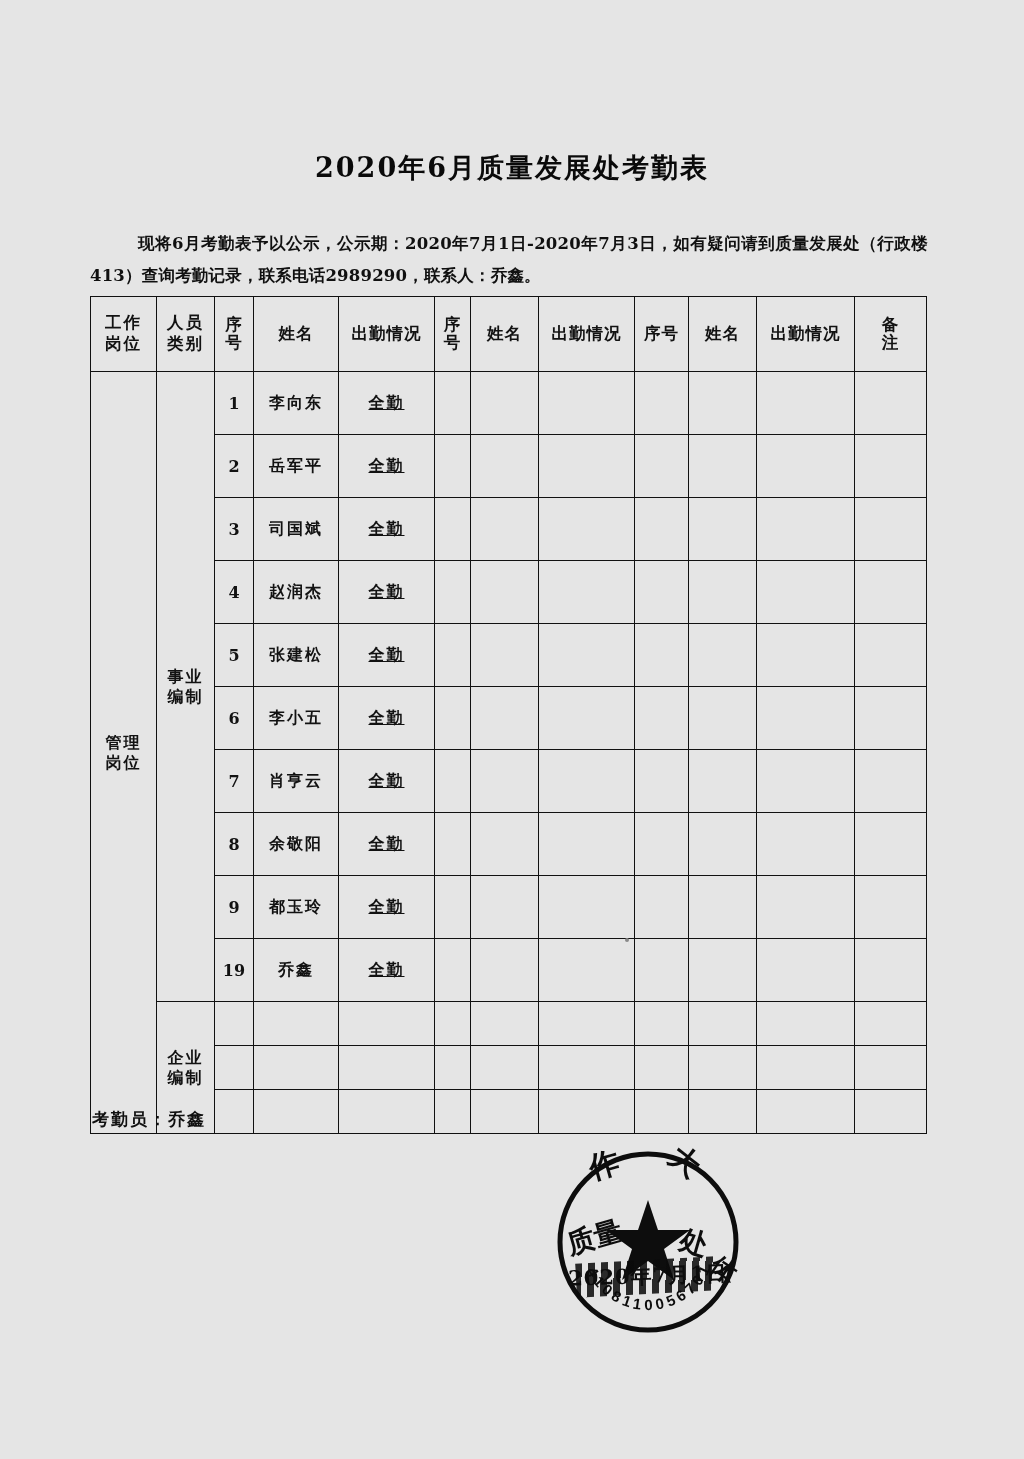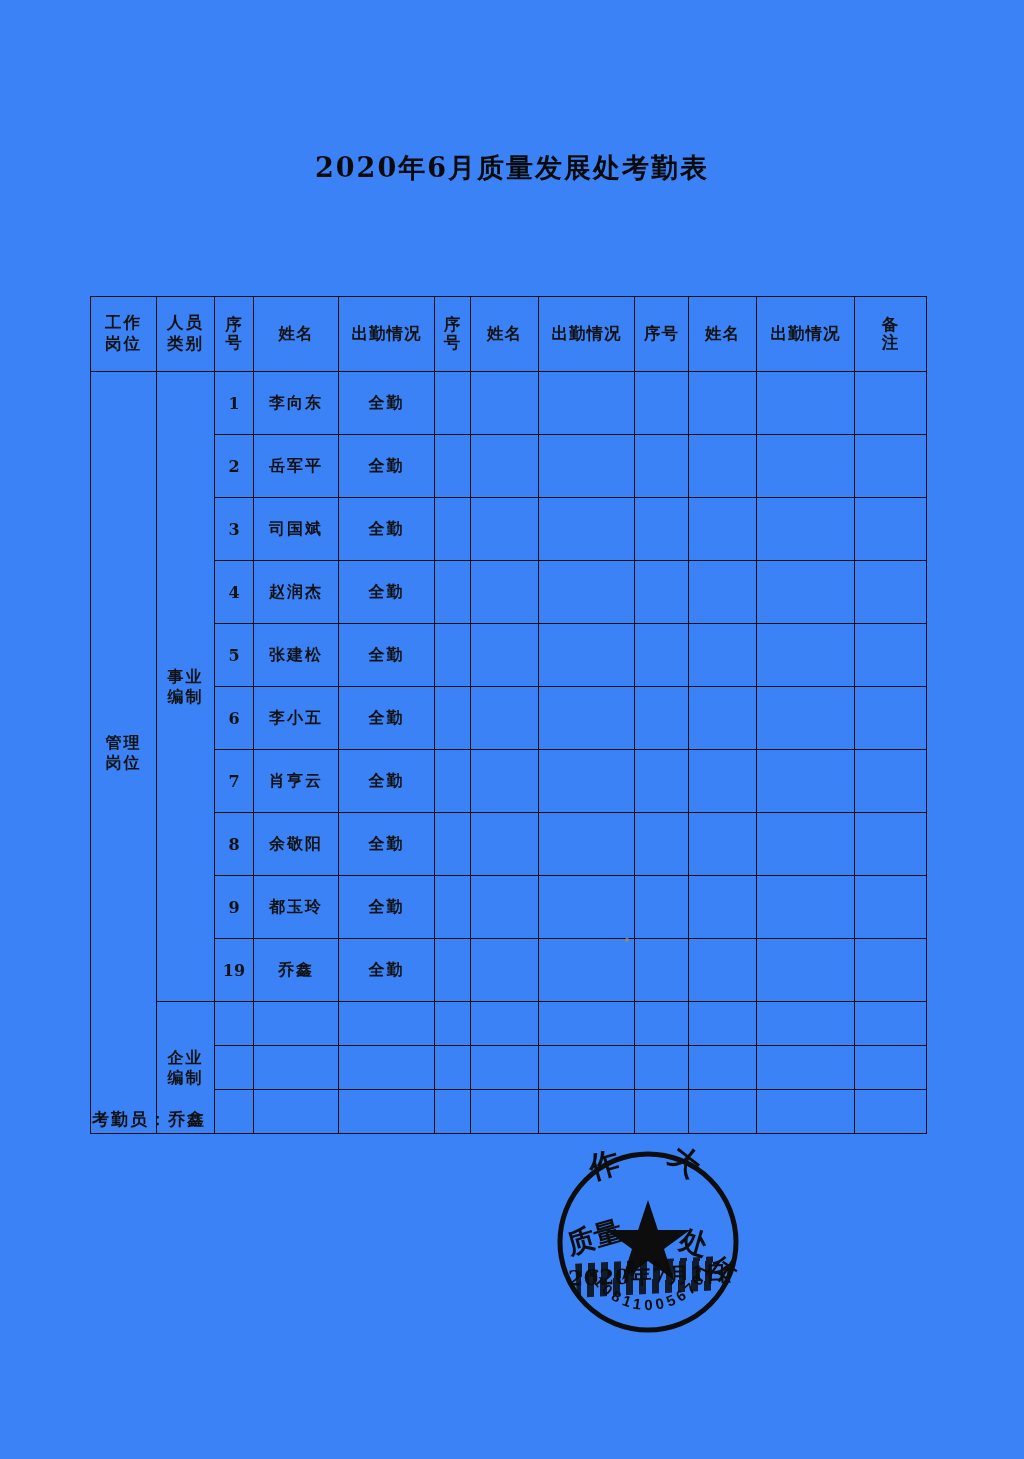--- a/index.html
+++ b/index.html
@@ -12,21 +12,21 @@
     height: 1459px;
     position: relative;
     overflow: hidden;
     font-family: "Liberation Serif", "DejaVu Serif", serif;
     color: #000000;
   }
 
   .page {
     position: absolute;
     inset: 0;
-    background: #3b82f6;
+    background: #e5e5e5;
   }
 
   
   .doc-title {
     position: absolute;
     top: 150px;
     left: 0;
     width: 1024px;
     text-align: center;
     font-size: 27px;
@@ -90,21 +90,21 @@
   
   .twoline {
     display: inline-block;
     line-height: 1.25;
     letter-spacing: 2px;
   }
   .twoline span { display: block; }
 
   .name-cell { font-size: 17px; letter-spacing: 2px; }
   .num-cell  { font-size: 16px; font-family: "Liberation Serif", serif; }
-  .att-cell  { font-size: 17px; letter-spacing: 2px; }
+  .att-cell  { font-size: 17px; letter-spacing: 2px; text-decoration: underline; }
 
   .rot-label {
     font-size: 17px;
     letter-spacing: 3px;
   }
 
   
   .speck {
     position: absolute;
     left: 625px;
@@ -172,20 +172,21 @@
     opacity: 0.93;
   }
 </style>
 </head>
 <body>
 
 <div class="page">
 
   <div class="doc-title">2020年6月质量发展处考勤表</div>
 
+  <div class="intro">现将6月考勤表予以公示，公示期：2020年7月1日-2020年7月3日，如有疑问请到质量发展处（行政楼413）查询考勤记录，联系电话2989290，联系人：乔鑫。</div>
 
   <table class="sheet">
     <colgroup>
       <col style="width:66px">
       <col style="width:58px">
       <col style="width:39px">
       <col style="width:85px">
       <col style="width:96px">
       <col style="width:36px">
       <col style="width:68px">

